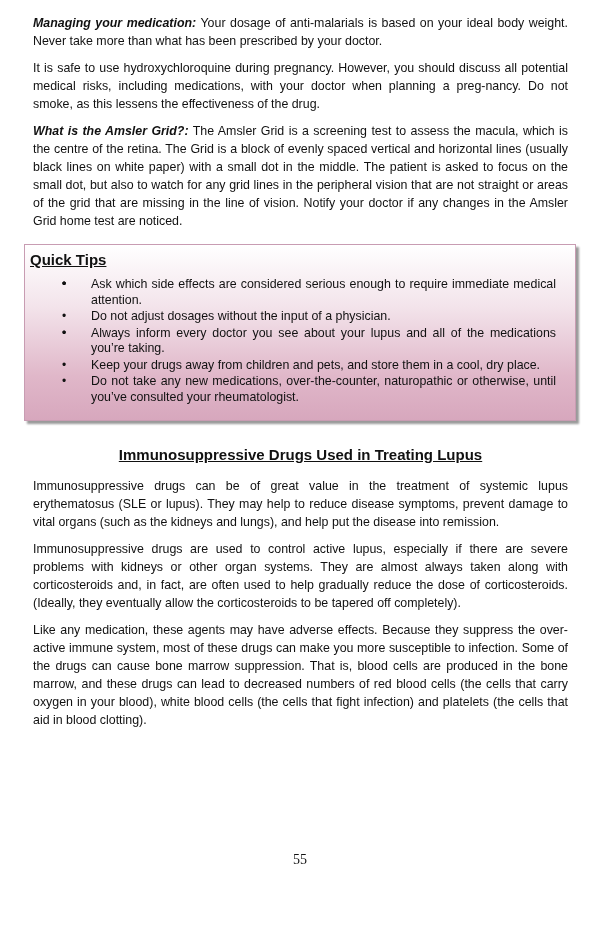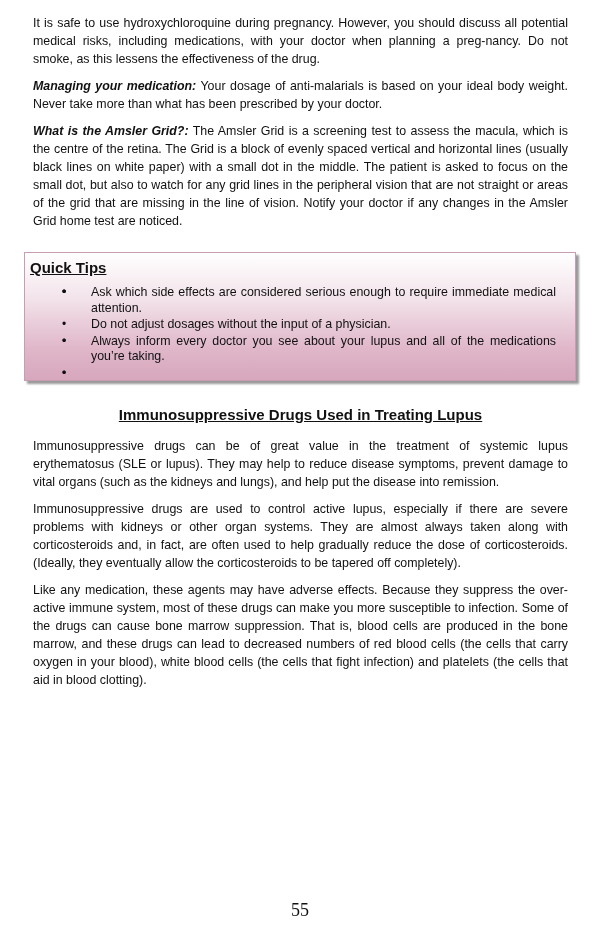--- a/index.html
+++ b/index.html
@@ -8,21 +8,21 @@
     font-family: "Liberation Sans", sans-serif; color: #111111;
     font-size: 12.4px;
   }
   .page { position: absolute; left: 33px; top: 14px; width: 535px; }
   p.para {
     margin: 0 0 9px 0; line-height: 18px; text-align: justify;
   }
   .lead { font-weight: bold; font-style: italic; }
   .tips-box {
     position: relative;
-    margin: 22px 0 0 -9px; width: 552px;
+    margin: 14px 0 0 -9px; width: 552px;
     border: 1px solid #c89cb2;
     background: linear-gradient(to bottom, #ffffff 0%, #f3e4eb 35%, #e0b7c9 75%, #d7a7bd 100%);
     box-shadow: 3px 3px 2px #9a9a9a;
     padding: 6px 12px 14px 0;
     box-sizing: border-box;
   }
   .tips-title {
     margin: 0 0 8px 5px; font-weight: bold; font-size: 15px; text-decoration: underline;
     line-height: 18px;
   }
@@ -33,47 +33,47 @@
   }
   ul.tips li .bullet {
     position: absolute; left: 37px; top: 0; font-size: 12px;
   }
   .section-heading {
     margin: 25px 0 13px 0; font-weight: bold; font-size: 15px; text-decoration: underline;
     line-height: 18px;
     text-align: center;
   }
   .page-number {
-    position: absolute; left: 0; right: 0; top: 900px; text-align: center;
-    font-family: "Liberation Serif", serif; font-size: 18px;
+    position: absolute; left: 0; right: 0; top: 852px; text-align: center;
+    font-family: "Liberation Serif", serif; font-size: 14px;
   }
 </style>
 </head>
 <body>
 
 <div class="page">
 
+  <p class="para"><span class="lead">Managing your medication:</span><span>  Your dosage of anti-malarials is based on your ideal body weight.  Never take more than what has been prescribed by your doctor.</span></p>
+
   <p class="para"><span>It is safe to use hydroxychloroquine during pregnancy. However, you should discuss all potential medical risks, including medications, with your doctor when planning a preg-nancy.  Do not smoke, as this lessens the effectiveness of the drug.</span></p>
-
-  <p class="para"><span class="lead">Managing your medication:</span><span>  Your dosage of anti-malarials is based on your ideal body weight.  Never take more than what has been prescribed by your doctor.</span></p>
 
   <p class="para"><span class="lead">What is the Amsler Grid?:</span><span>  The Amsler Grid is a screening test to assess the macula, which is the centre of the retina.  The Grid is a block of evenly spaced vertical and horizontal lines (usually black lines on white paper) with a small dot in the middle.  The patient is asked to focus on the small dot, but also to watch for any grid lines in the peripheral vision that are not straight or areas of the grid that are missing in the line of vision.  Notify your doctor if any changes in the Amsler Grid home test are noticed.</span></p>
 
 
   <div class="tips-box">
     <div class="tips-title">Quick Tips</div>
     <ul class="tips">
       <li><span class="bullet">•</span></li>
       <li><span class="bullet">•</span></li>
       <li><span class="bullet">•</span><span>Ask which side effects are considered serious enough to require immediate medical attention.</span></li>
       <li><span class="bullet">•</span><span>Do not adjust dosages without the input of a physician.</span></li>
       <li><span class="bullet">•</span></li>
       <li><span class="bullet">•</span><span>Always inform every doctor you see about your lupus and all of the medications you’re taking.</span></li>
-      <li><span class="bullet">•</span></li>
-      <li><span class="bullet">•</span></li>
+      <li><span class="bullet">•</span><span>Keep your drugs away from children and pets, and store them in a cool, dry place.</span></li>
+      <li><span class="bullet">•</span><span>Do not take any new medications, over-the-counter, naturopathic or otherwise, until you’ve consulted your rheumatologist.</span></li>
     </ul>
   </div>
 
   <div class="section-heading">Immunosuppressive Drugs Used in Treating Lupus</div>
 
   <p class="para">Immunosuppressive drugs can be of great value in the treatment of systemic lupus erythematosus (SLE or lupus). They may help to reduce disease symptoms, prevent damage to vital organs (such as the kidneys and lungs), and help put the disease into remission.</p>
   <p class="para">Immunosuppressive drugs are used to control active lupus, especially if there are severe problems with kidneys or other organ systems. They are almost always taken along with corticosteroids and, in fact, are often used to help gradually reduce the dose of corticosteroids. (Ideally, they eventually allow the corticosteroids to be tapered off completely).</p>
   <p class="para">Like any medication, these agents may have adverse effects. Because they suppress the over-active immune system, most of these drugs can make you more susceptible to infection. Some of the drugs can cause bone marrow suppression. That is, blood cells are produced in the bone marrow, and these drugs can lead to decreased numbers of red blood cells (the cells that carry oxygen in your blood), white blood cells (the cells that fight infection) and platelets (the cells that aid in blood clotting).</p>
 </div>
 

